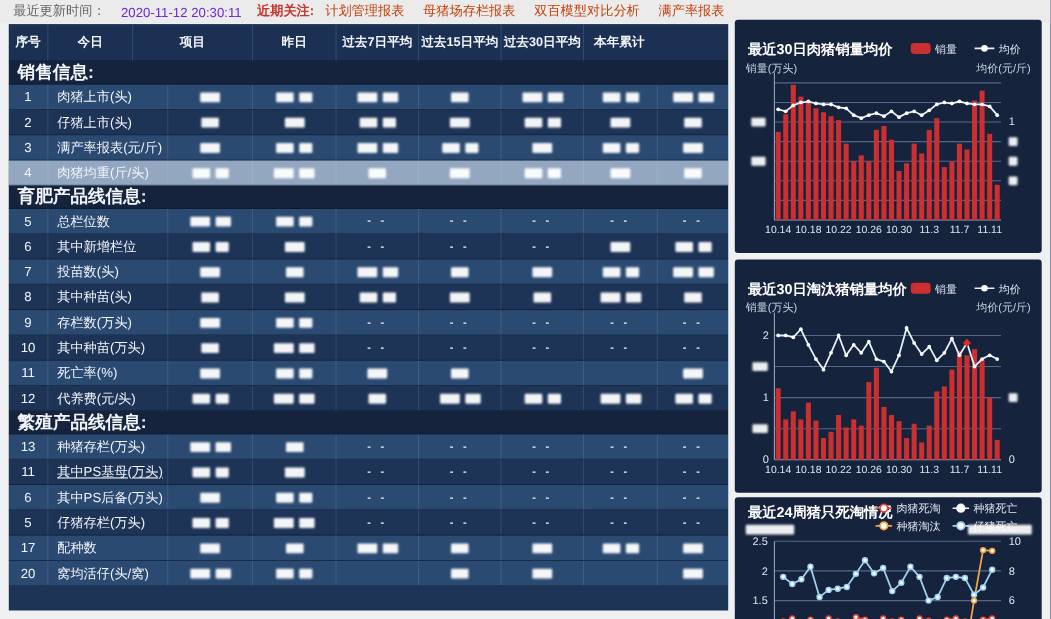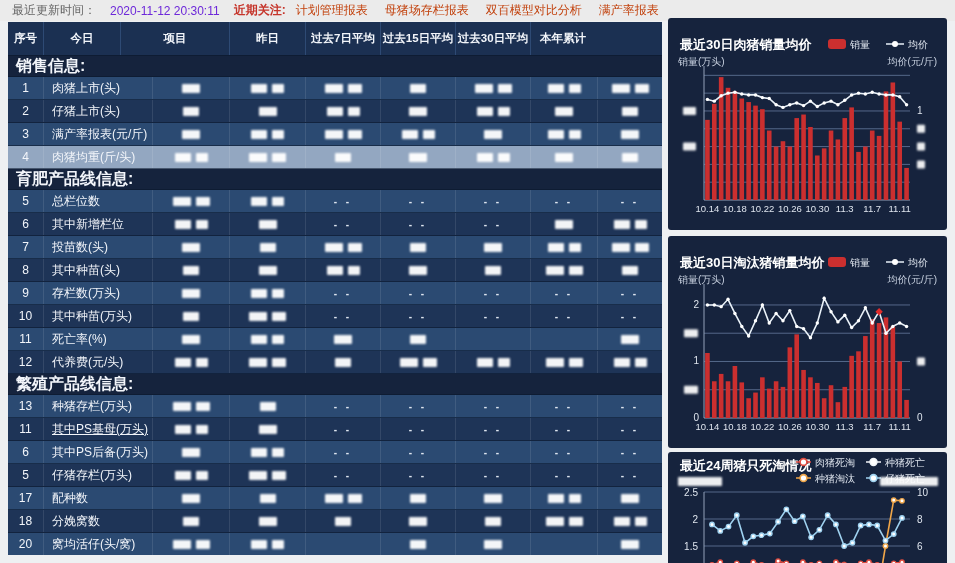--- a/index.html
+++ b/index.html
@@ -527,47 +527,20 @@
         <span class="blk" style="width: 18px;"></span>
       </div>
       <div class="tc" style="width: 67px;">
         <span class="blk" style="width: 16px;"></span>
         <span class="blk" style="width: 12px;"></span>
       </div>
       <div class="tc" style="width: 64px;">
         <span class="blk" style="width: 18px;"></span>
       </div>
     </div>
-    <div class="trow even">
-      <div class="tc" style="width: 36px;">18</div>
-      <div class="tc lab" style="width: 109px;">分娩窝数</div>
-      <div class="tc" style="width: 77px;">
-        <span class="blk" style="width: 16px;"></span>
-      </div>
-      <div class="tc" style="width: 76px;">
-        <span class="blk" style="width: 18px;"></span>
-      </div>
-      <div class="tc" style="width: 75px;">
-        <span class="blk" style="width: 16px;"></span>
-      </div>
-      <div class="tc" style="width: 75px;">
-        <span class="blk" style="width: 18px;"></span>
-      </div>
-      <div class="tc" style="width: 75px;">
-        <span class="blk" style="width: 16px;"></span>
-      </div>
-      <div class="tc" style="width: 67px;">
-        <span class="blk" style="width: 18px;"></span>
-        <span class="blk" style="width: 14px;"></span>
-      </div>
-      <div class="tc" style="width: 64px;">
-        <span class="blk" style="width: 16px;"></span>
-        <span class="blk" style="width: 12px;"></span>
-      </div>
-    </div>
     <div class="trow odd">
       <div class="tc" style="width: 36px;">20</div>
       <div class="tc lab" style="width: 109px;">窝均活仔(头/窝)</div>
       <div class="tc" style="width: 77px;">
         <span class="blk" style="width: 18px;"></span>
         <span class="blk" style="width: 14px;"></span>
       </div>
       <div class="tc" style="width: 76px;">
         <span class="blk" style="width: 16px;"></span>
         <span class="blk" style="width: 12px;"></span>

